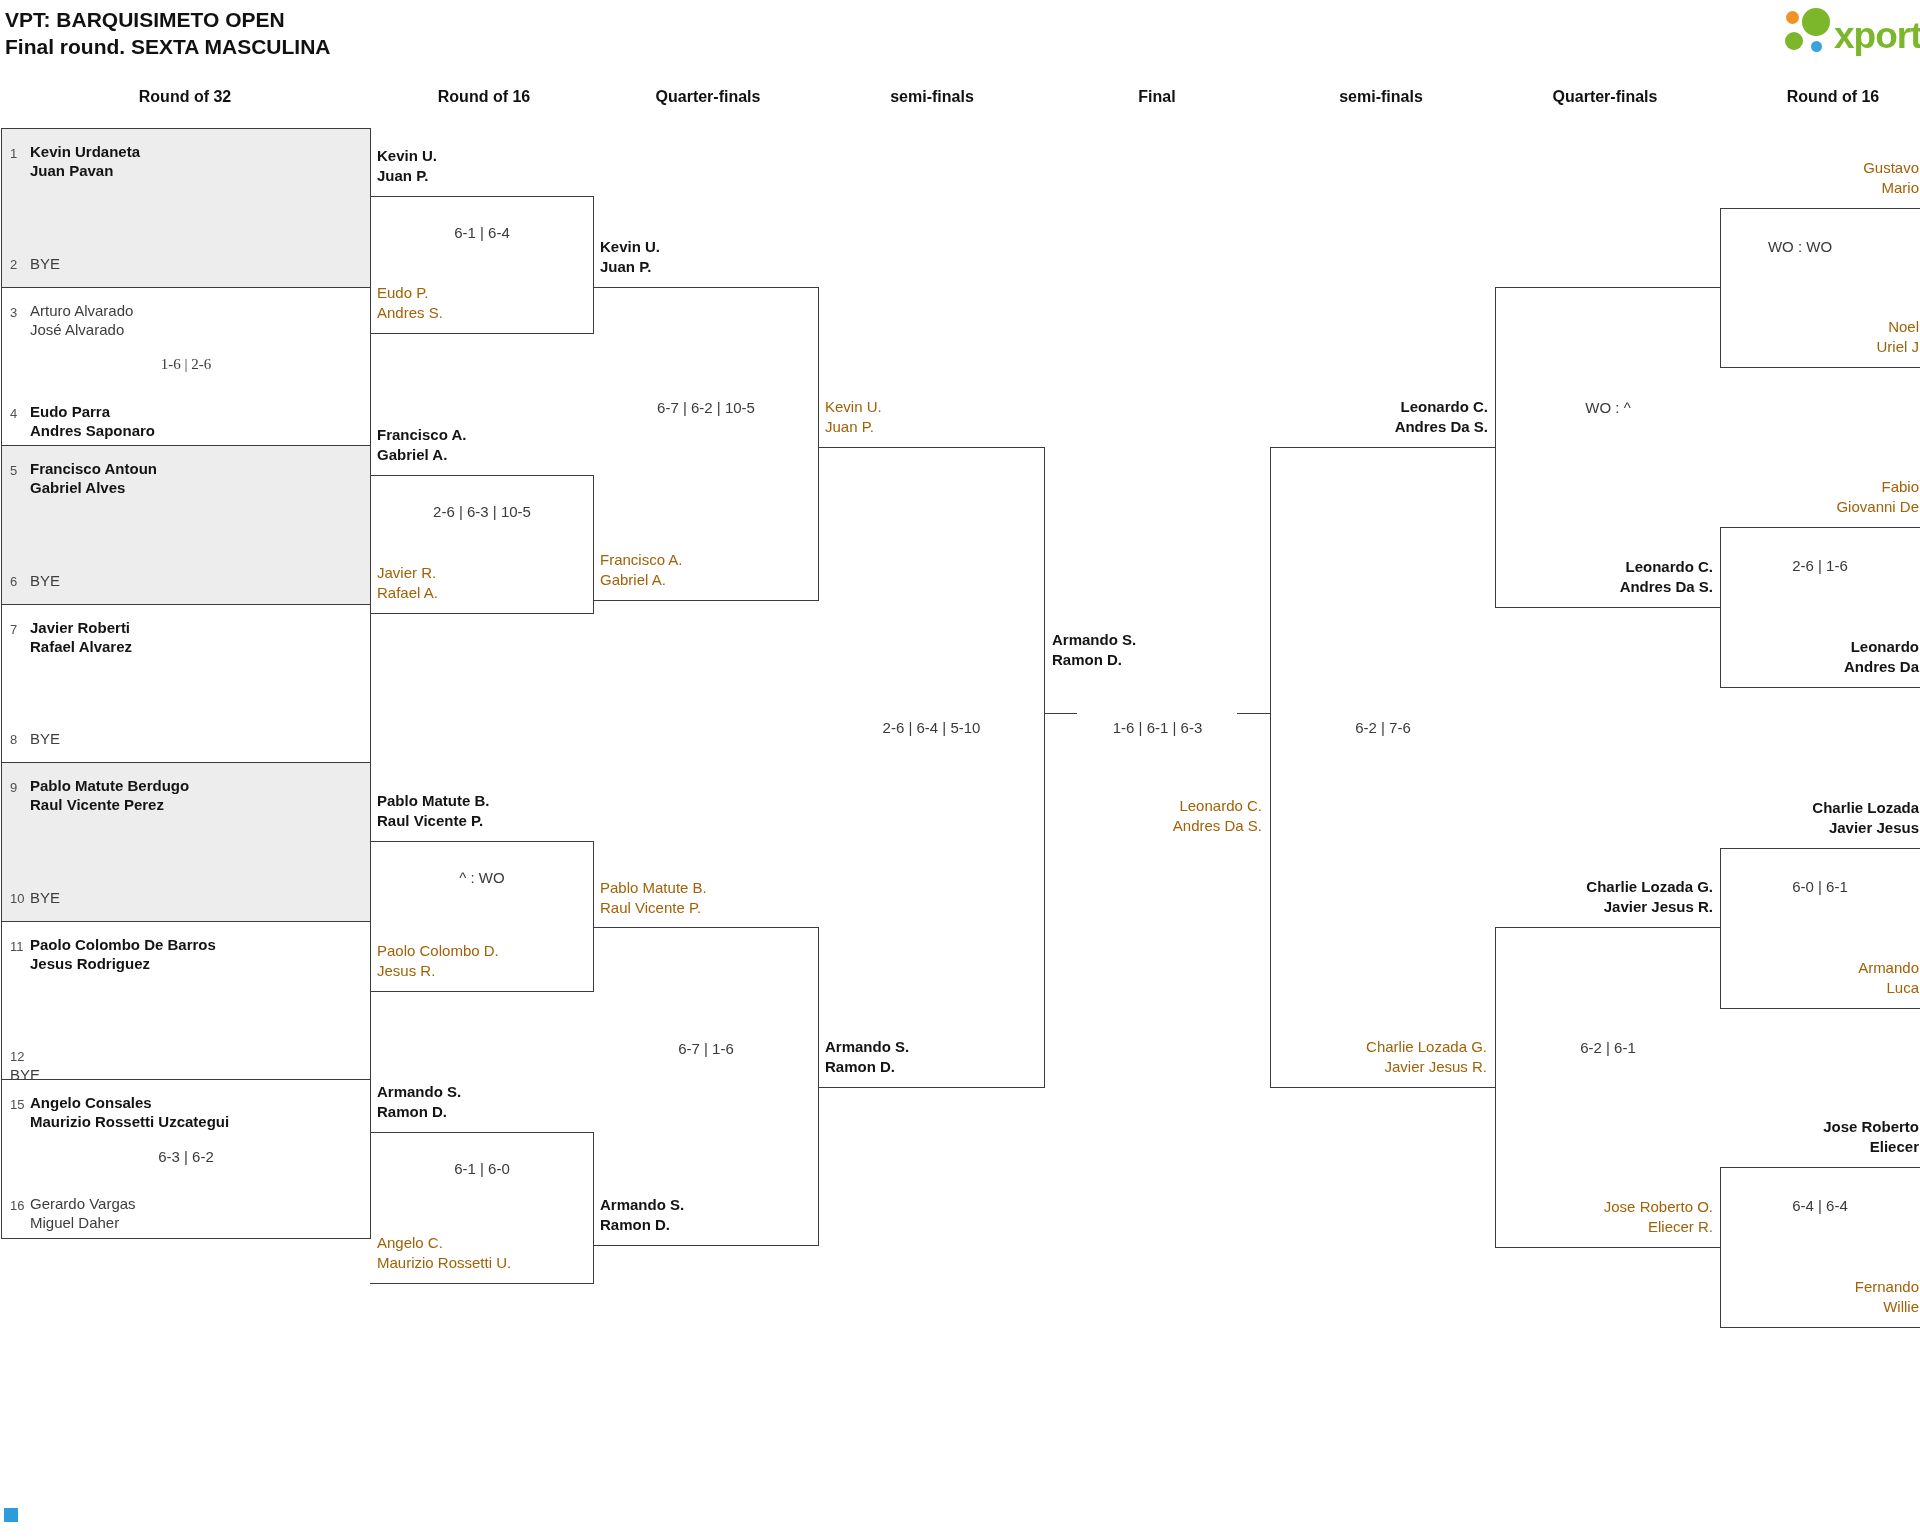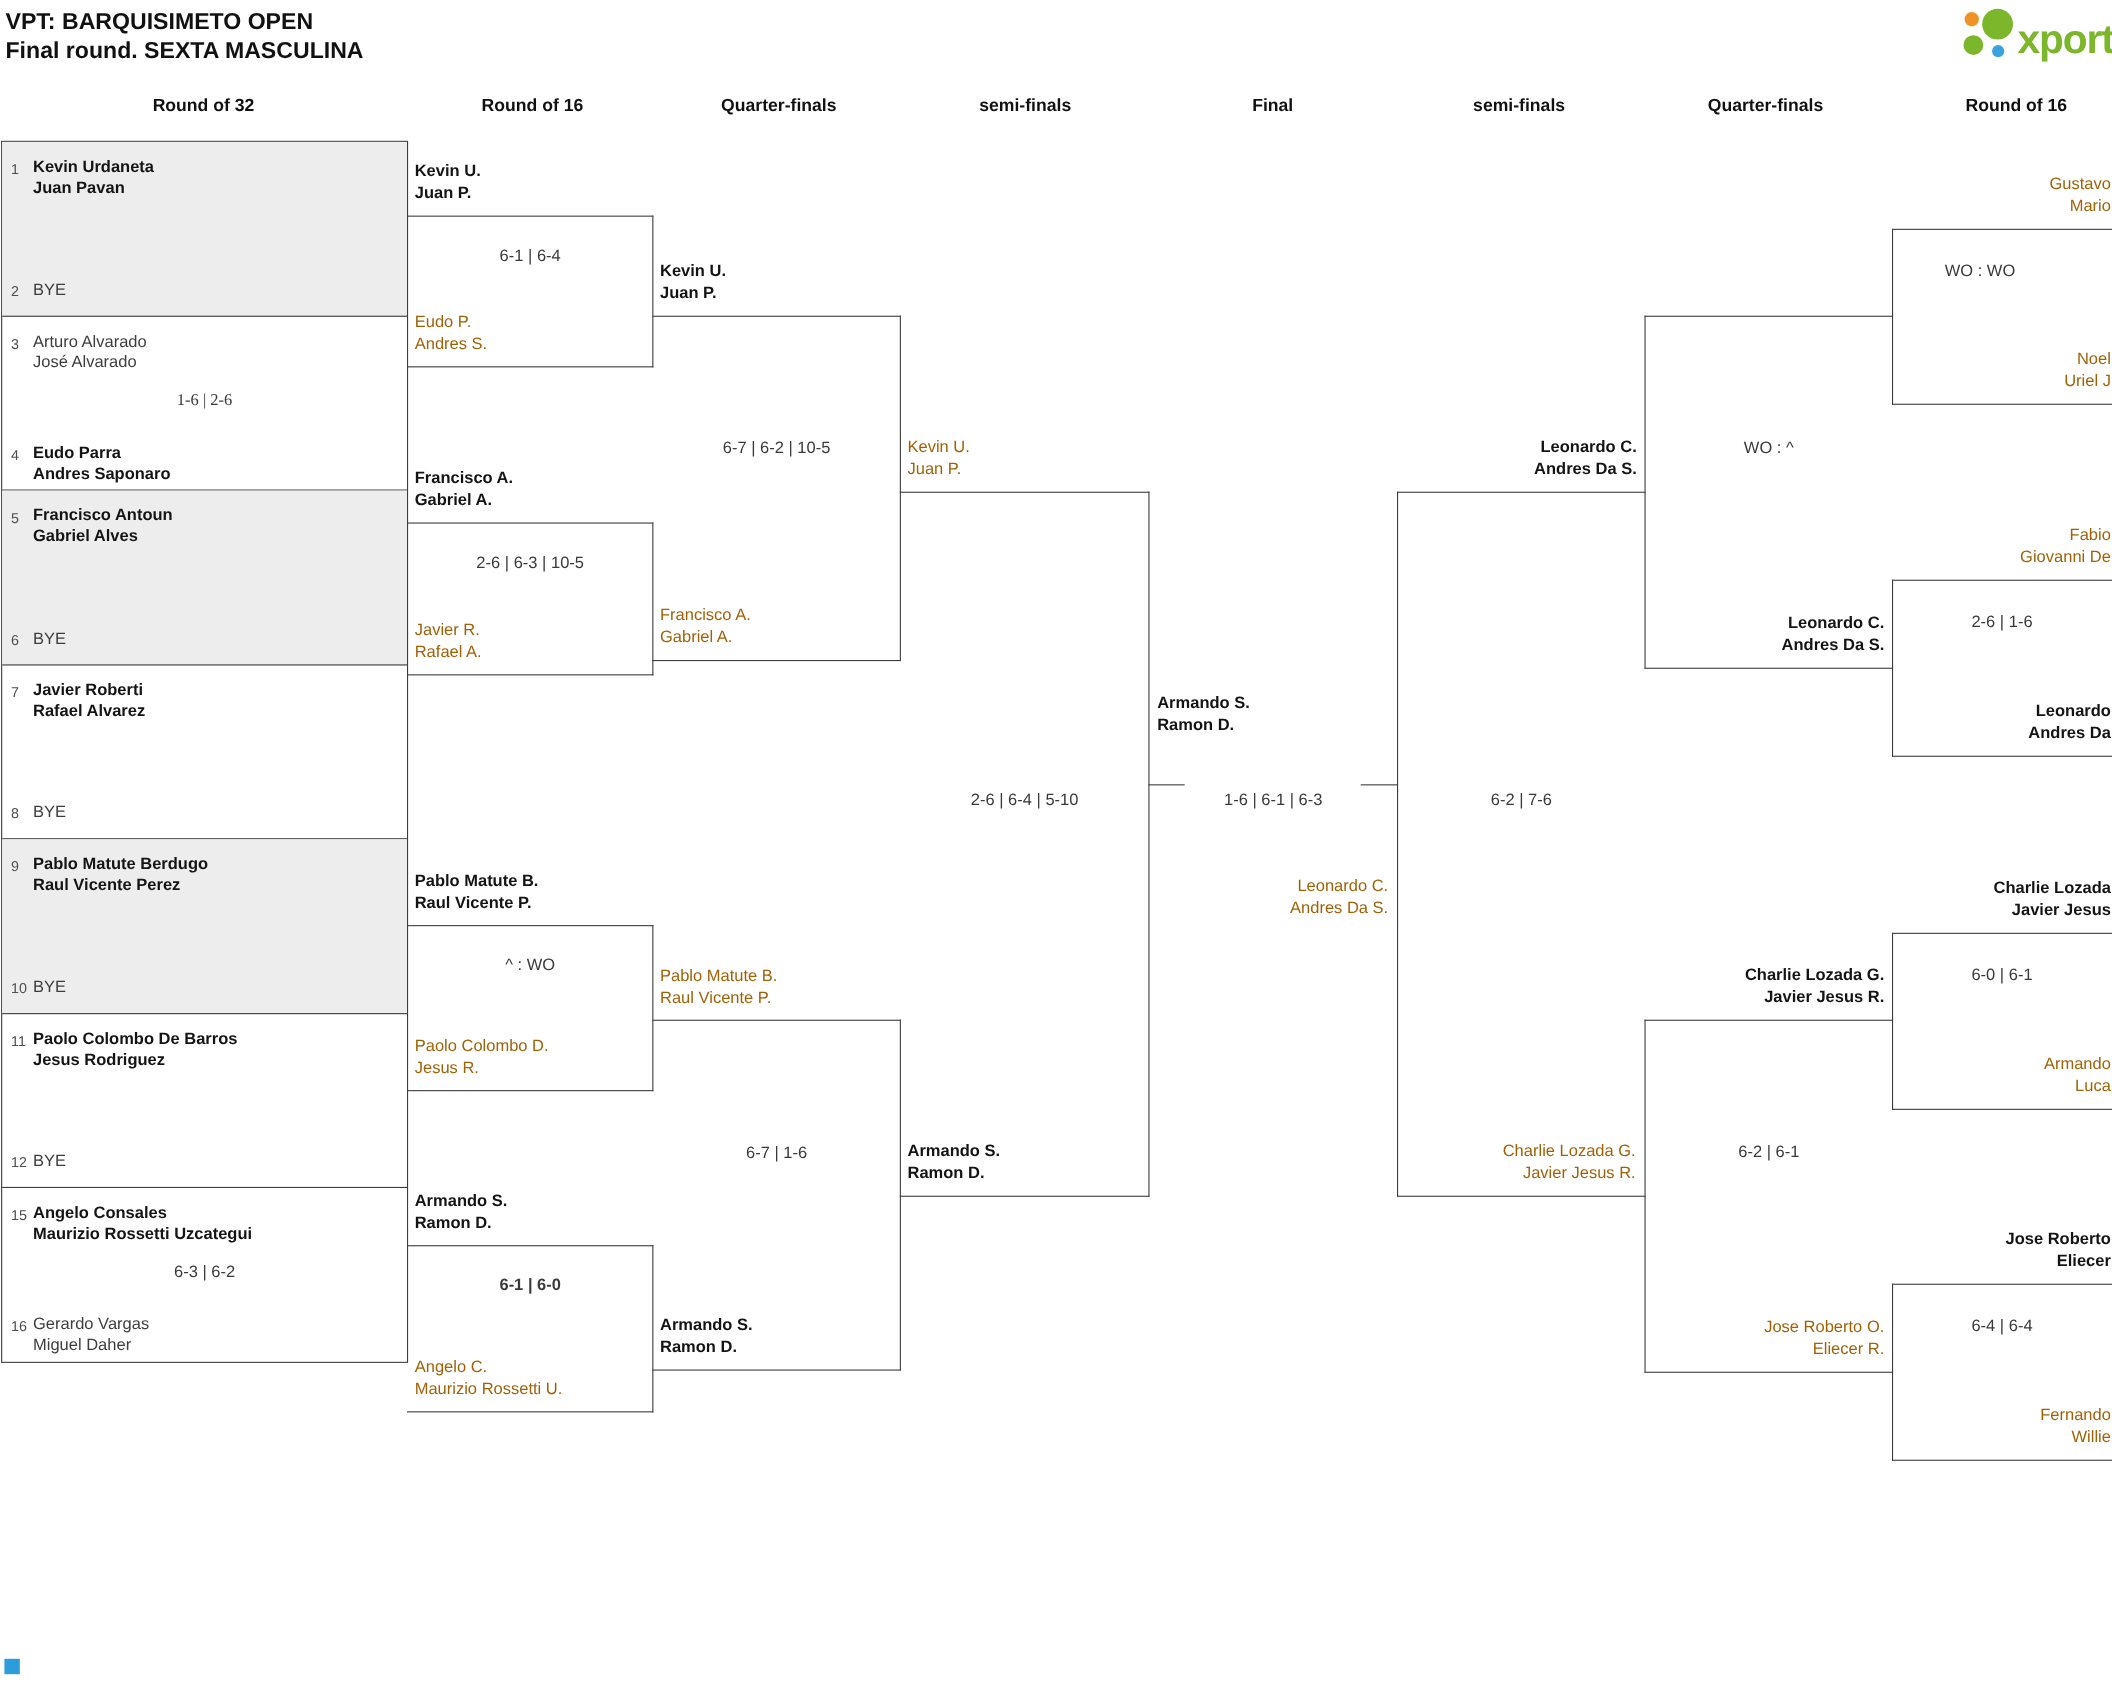--- a/index.html
+++ b/index.html
@@ -154,21 +154,21 @@
   </div>
 
   <div class="cell" style="height:158px;">
     <div class="entry w" style="top:13px;">
       <span class="seed">11</span>
       <span class="nm">
         <div>Paolo Colombo De Barros</div>
         <div>Jesus Rodriguez</div>
       </span>
     </div>
-    <div class="entry" style="top:123px;">
+    <div class="entry" style="top:123px;flex-direction:column;">
       <span class="seed">12</span>
       <span class="byetxt">BYE</span>
     </div>
   </div>
 
 
   <div class="cell" style="height:158px;">
     <div class="entry w" style="top:13px;">
       <span class="seed">15</span>
       <span class="nm">
@@ -219,21 +219,21 @@
 <div class="score" style="left:370px;width:224px;top:869px;">^ : WO</div>
 <div class="lbl" style="left:377px;top:941px;">
   <div>Paolo Colombo D.</div>
   <div>Jesus R.</div>
 </div>
 
 <div class="lbl b" style="left:377px;top:1082px;">
   <div>Armando S.</div>
   <div>Ramon D.</div>
 </div>
-<div class="score" style="left:370px;width:224px;top:1160px;font-weight:bold;">6-1 | 6-0</div>
+<div class="score" style="left:370px;width:224px;top:1160px;">6-1 | 6-0</div>
 <div class="lbl" style="left:377px;top:1233px;">
   <div>Angelo C.</div>
   <div>Maurizio Rossetti U.</div>
 </div>
 
 <div class="box l" style="left:593px;top:287px;width:226px;height:314px;"></div>
 <div class="box l" style="left:593px;top:927px;width:226px;height:319px;"></div>
 
 <div class="lbl b" style="left:600px;top:237px;">
   <div>Kevin U.</div>

